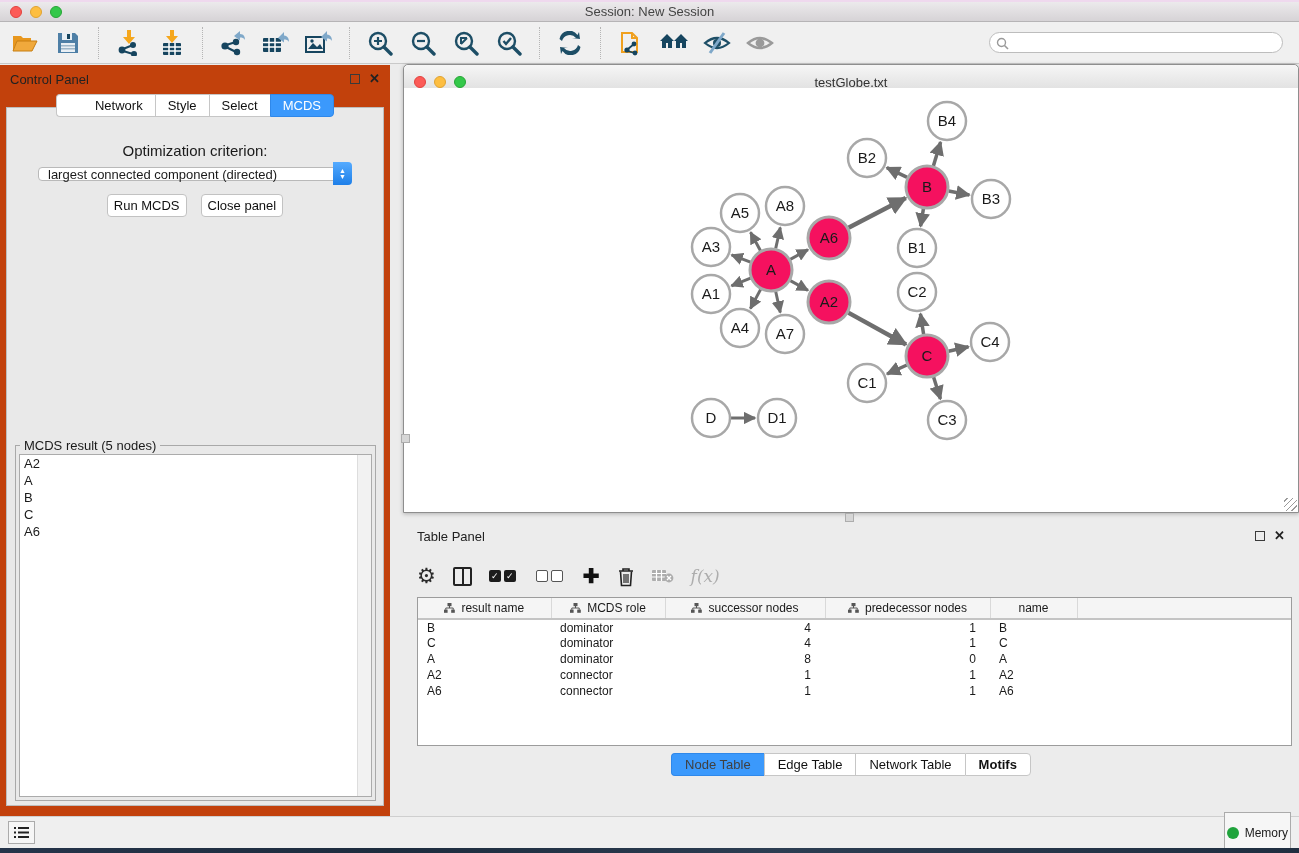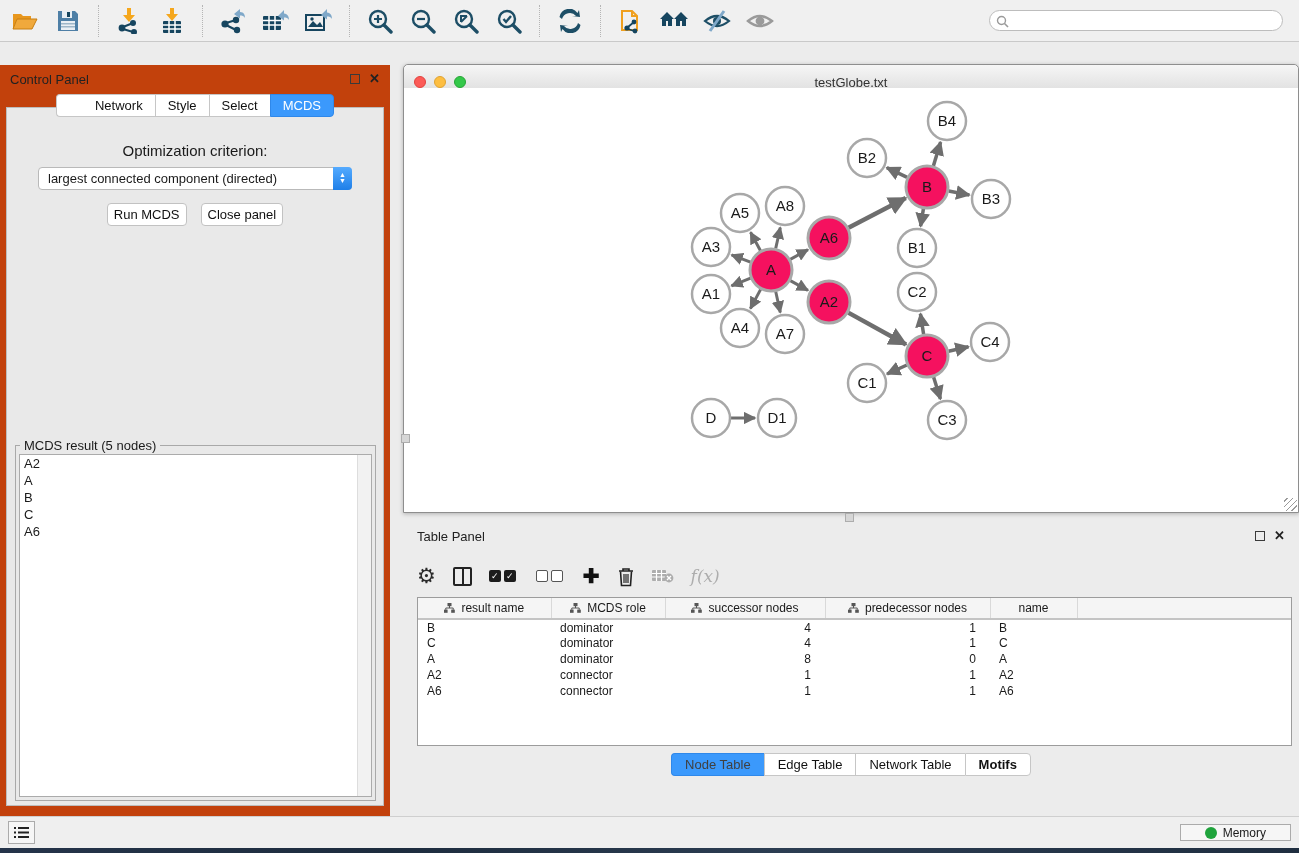--- a/index.html
+++ b/index.html
@@ -41,21 +41,21 @@
   .close-ic { font-size:13px; font-weight:bold; color:#222; line-height:10px; }
   .cpanel-body { position:absolute; left:6px; right:6px; top:42px; bottom:10px;
     background:#E9E9E9; border:1px solid #BDBDBD; }
   .seg-tabs { position:absolute; top:-14px; left:0; right:0; display:flex; justify-content:center; }
   .seg { border:1px solid #C6C6C6; background:#fff; font-size:13px; padding:3px 12px;
     border-right:none; color:#111; }
   .seg:first-child { border-radius:4px 0 0 4px;padding-left:38px; }
   .seg:last-child { border-radius:0 4px 4px 0; border-right:1px solid #C6C6C6; }
   .seg.active { background:#3B99FC; color:#fff; border-color:#2F88EA; }
   .opt-label { text-align:center; margin-top:34px; font-size:15px; }
-  .dropdown { margin:8px auto 0; width:314px; height:23px; background:#fff;
+  .dropdown { margin:8px auto 0; width:314px; height:14px; background:#fff;
     border:1px solid #B9B9B9; border-radius:4px; display:flex; align-items:center;
     font-size:13px; position:relative; }
   .dropdown .ddtext { padding-left:9px; flex:1; }
   .dd-step { width:19px; height:23px; margin:-1px -1px 0 0; border-radius:0 4px 4px 0;
     background:linear-gradient(#55ABFF,#1E7FE8); display:flex; flex-direction:column;
     align-items:center; justify-content:center; color:#fff; font-size:7px; line-height:6px; }
   .btn-row { display:flex; justify-content:center; gap:14px; margin-top:13px; }
   .pbtn { background:#fff; border:1px solid #C2C2C2; border-radius:4px; font-size:13px;
     padding:3px 6px; color:#111; font-family:"Liberation Sans",sans-serif; }
   .fieldset { position:absolute; left:8px; right:7px; top:337px; bottom:4px;
@@ -112,33 +112,41 @@
     border-right:none; color:#111; }
   .btab:first-child { border-radius:4px 0 0 4px; }
   .btab:last-child { border-radius:0 4px 4px 0; border-right:1px solid #C6C6C6;font-weight:bold; }
   .btab.active { background:#3B99FC; color:#404040; border-color:#2F88EA; }
 
   
   .statusbar { position:absolute; left:0; right:0; bottom:5px; height:32px; background:#EFEFEF;
     border-top:1px solid #CFCFCF; display:flex; align-items:center; padding:0 8px; }
   .list-btn { width:27px; height:23px; background:#F6F6F6; border:1px solid #ABABAB;
     display:flex; align-items:center; justify-content:center; }
-  .mem-btn { margin-left:auto; height:17px; background:#F6F6F6; border:1px solid #ABABAB;
-    display:flex; align-items:center; gap:6px; padding:0 24px; font-size:12px; }
+  .mem-btn { margin-left:auto; height:41px; background:#F6F6F6; border:1px solid #ABABAB;
+    display:flex; align-items:center; gap:6px; padding:0 2px; font-size:12px; }
   .mem-dot { width:12px; height:12px; border-radius:50%; background:#1FA33C; }
   .desktop-strip { position:absolute; left:0; right:0; bottom:0; height:5px;
     background:linear-gradient(90deg,#25344a,#1d2c3e 30%,#2c3d52 60%,#1f2e40); }
 
   svg text { font-family:"Liberation Sans", sans-serif; }
 </style>
 </head>
 <body>
 
 <div class="app">
 
+  <div class="titlebar">
+    <div class="traffic">
+      <span class="tl red"></span>
+      <span class="tl yellow"></span>
+      <span class="tl green"></span>
+    </div>
+    <div class="title">Session: New Session</div>
+  </div>
 
   <div class="toolbar">
     <span class="tbtn">
       <svg width="26" height="22" viewBox="0 0 26 22">
           <path d="M1 4 h8 l2 2 h8 v3 H5 L1 19 Z" fill="#E8971E"></path>
           <path d="M5 9 h20 l-5 10 H1 Z" fill="#F0A93C" stroke="#C87E10"></path>
         </svg>
     </span>
     <span class="tbtn">
       <svg width="22" height="22" viewBox="0 0 22 22">

